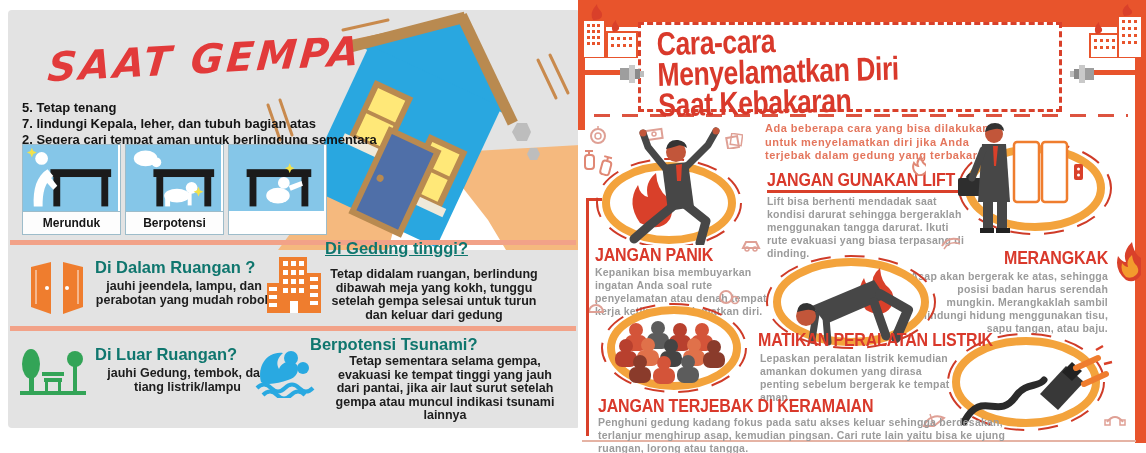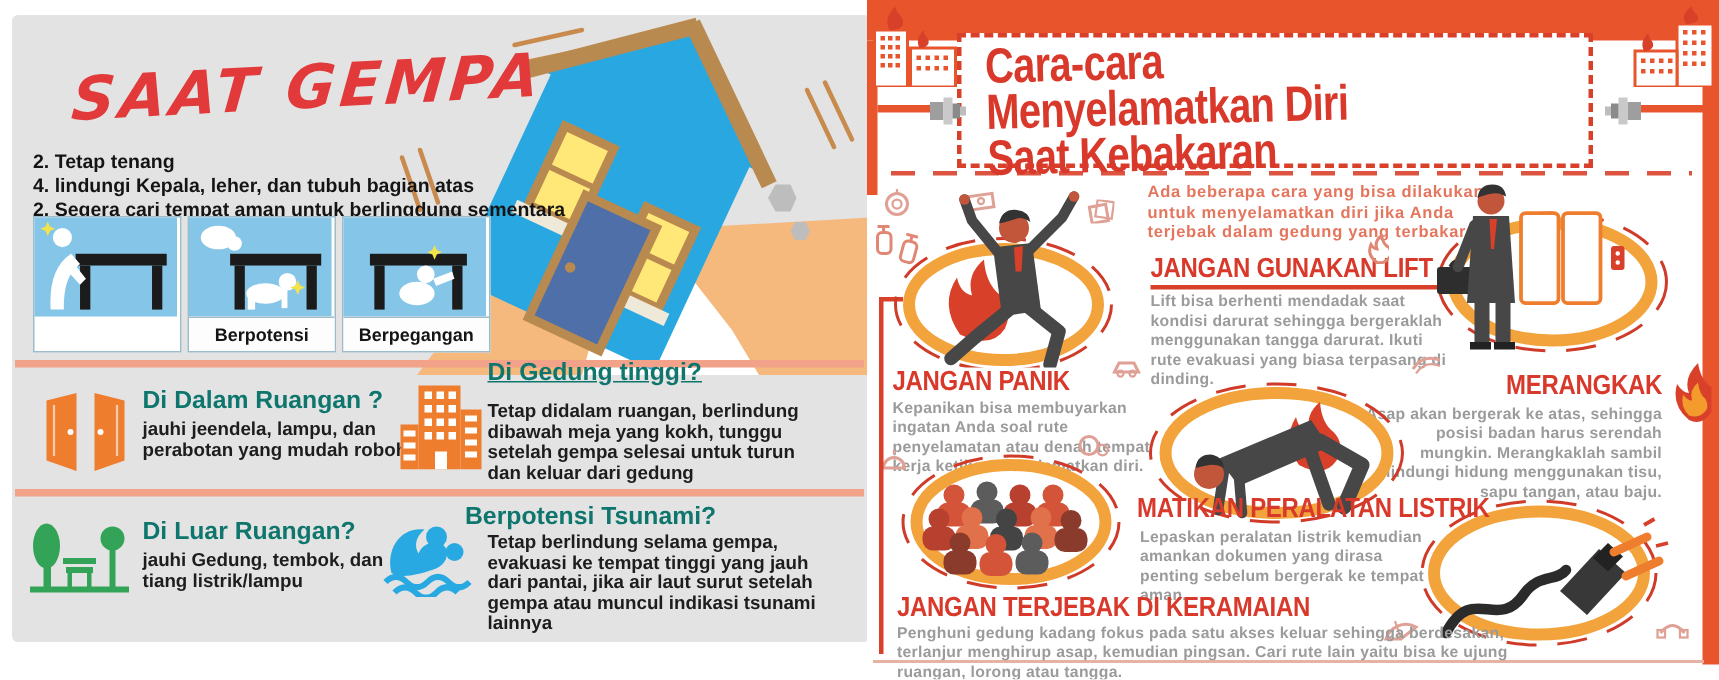--- a/index.html
+++ b/index.html
@@ -9,21 +9,21 @@
   .left-info{left:8px;top:10px;width:572px;height:418px;background:#e3e3e3;border-radius:4px;}
   .l-title{font:italic bold 40px "DejaVu Sans",sans-serif;color:#e23a3a;letter-spacing:3px;
            transform:rotate(-3deg) skewX(-8deg);transform-origin:left top;white-space:nowrap;}
   .steps{font:bold 13px/16px "Liberation Sans",sans-serif;color:#141414;}
   .divider{background:#f2a288;height:5px;}
   .panel{width:97px;border:1px solid #9dbcca;background:#fff;}
   .panel-art{display:block;width:95px;height:66px;background:#85c6e8;}
   .panel-label{height:22px;border-top:1px solid #9dbcca;text-align:center;
                font:bold 12px/22px "Liberation Sans",sans-serif;color:#151515;background:#fdfdfd;}
   .l-head{font:bold 16.5px "Liberation Sans",sans-serif;color:#0f766e;white-space:nowrap;}
-  .l-body{font:bold 12.5px/13.5px "Liberation Sans",sans-serif;color:#1d1d1d;}
+  .l-body{font:bold 12.5px/13.5px "Liberation Sans",sans-serif;color:#1d1d1d;text-align:center;}
   
   .right-info{left:578px;top:0;width:568px;height:447px;background:#fff;}
   .orange{background:#e8542c;}
   .banner{left:60px;top:22px;width:424px;height:90px;background:#fff;border:3px dashed #d9402a;box-sizing:border-box;z-index:6;}
   .banner-inner{padding:4px 0 0 16px;transform:rotate(-1.5deg) scale(.95,1.18);transform-origin:left top;}
   .t-line{font:bold 28px/26px "Liberation Sans",sans-serif;color:#d9392b;letter-spacing:-.5px;white-space:nowrap;}
   .dashline{height:3px;background:repeating-linear-gradient(90deg,#d9402a 0 16px,transparent 16px 28px);opacity:.9;}
   .intro{font:bold 11px/13.5px "Liberation Sans",sans-serif;color:#e4765d;letter-spacing:.5px;}
   .r-head{font:bold 16px "Liberation Sans",sans-serif;color:#d9392b;transform:scaleY(1.15);
           transform-origin:left top;letter-spacing:-.2px;white-space:nowrap;}
@@ -77,38 +77,39 @@
         <rect x="152" y="128" width="52" height="90" fill="#4f6fa8" stroke="#b98a50" stroke-width="6"></rect>
         <circle cx="163" cy="176" r="3.5" fill="#b98a50"></circle>
       </g>
     </svg>
 
     <div class="a divider" style="left:2px;top:230px;width:566px;"></div>
     <div class="a divider" style="left:2px;top:316px;width:566px;"></div>
 
     <h1 class="a l-title" style="left:42px;top:34px;margin:0;">SAAT GEMPA</h1>
     <div class="a steps" style="left:14px;top:90px;">
-      <div>2. Tetap tenang</div>
-      <div>4. lindungi Kepala, leher, dan tubuh bagian atas</div>
+      <div>5. Tetap tenang</div>
+      <div>7. lindungi Kepala, leher, dan tubuh bagian atas</div>
       <div>2. Segera cari tempat aman untuk berlingdung sementara</div>
     </div>
 
     <div class="a" style="left:14px;top:134px;display:flex;gap:4px;">
       <div class="panel">
         <svg class="panel-art" viewBox="0 0 97 66">
           <rect x="28" y="24" width="62" height="8" fill="#1b1b1b"></rect>
           <rect x="31" y="32" width="7" height="30" fill="#1b1b1b"></rect>
           <rect x="80" y="32" width="7" height="30" fill="#1b1b1b"></rect>
           <g fill="#ffffff">
             <circle cx="19" cy="13" r="6.5"></circle>
             <path d="M11,62 C10,44 14,31 25,24 L31,31 C22,38 20,48 20,62 Z"></path>
             <path d="M24,27 L35,41 L31,45 L20,33 Z"></path>
           </g>
           <polygon points="9,2 10.5,5.5 14,7 10.5,8.5 9,12 7.5,8.5 4,7 7.5,5.5" fill="#f2e24c"></polygon>
         </svg>
+        <div class="panel-label">Merunduk</div>
       </div>
       <div class="panel">
         <svg class="panel-art" viewBox="0 0 97 66">
           <ellipse cx="20" cy="13" rx="12" ry="8" fill="#ffffff"></ellipse>
             <circle cx="31" cy="17" r="5" fill="#ffffff"></circle>
           <rect x="28" y="24" width="62" height="8" fill="#1b1b1b"></rect>
           <rect x="31" y="32" width="7" height="30" fill="#1b1b1b"></rect>
           <rect x="80" y="32" width="7" height="30" fill="#1b1b1b"></rect>
           <g fill="#ffffff">
             <circle cx="67" cy="43" r="6"></circle>
@@ -125,21 +126,20 @@
           <rect x="18" y="24" width="66" height="8" fill="#1b1b1b"></rect>
           <rect x="21" y="32" width="7" height="30" fill="#1b1b1b"></rect>
           <rect x="74" y="32" width="7" height="30" fill="#1b1b1b"></rect>
           <g fill="#ffffff">
             <circle cx="56" cy="38" r="6"></circle>
               <ellipse cx="50" cy="51" rx="12" ry="8"></ellipse>
             <path d="M61,41 L74,36 L75.5,41 L63,46 Z"></path>
           </g>
           <polygon points="62,18 63.5,21.5 67,23 63.5,24.5 62,28 60.5,24.5 57,23 60.5,21.5" fill="#f2e24c"></polygon>
         </svg>
-        <div class="panel-label">Berpegangan</div>
       </div>
     </div>
 
     <svg class="a" style="left:20px;top:250px;" width="58" height="56" viewBox="0 0 58 56">
       <polygon points="3,7 23,2 23,54 3,47" fill="#ef7d2e"></polygon>
       <polygon points="55,7 35,2 35,54 55,47" fill="#ef7d2e"></polygon>
       <line x1="8" y1="10" x2="8" y2="44" stroke="#fff" stroke-width="1.5" opacity=".6"></line>
       <line x1="50" y1="10" x2="50" y2="44" stroke="#fff" stroke-width="1.5" opacity=".6"></line>
       <circle cx="19" cy="28" r="2" fill="#fff"></circle>
         <circle cx="39" cy="28" r="2" fill="#fff"></circle>
@@ -196,21 +196,21 @@
     <svg class="a" style="left:247px;top:336px;" width="62" height="52" viewBox="0 0 62 52">
       <g fill="#29a9e1">
         <path d="M6,36 C2,20 12,5 28,7 C22,12 21,18 24,23 C27,15 38,13 42,19 C45,25 41,32 33,34 C24,37 12,40 6,36 Z"></path>
         <circle cx="36" cy="12" r="7"></circle>
           <circle cx="48" cy="22" r="6"></circle>
       </g>
       <path d="M2,42 q7,-7 14,0 t14,0 t14,0 t14,0" stroke="#29a9e1" stroke-width="4" fill="none"></path>
       <path d="M8,49 q7,-7 14,0 t14,0 t14,0" stroke="#29a9e1" stroke-width="4" fill="none"></path>
     </svg>
     <div class="a l-head" style="left:302px;top:325px;">Berpotensi Tsunami?</div>
-    <div class="a l-body" style="left:317px;top:345px;width:240px;">Tetap berlindung selama gempa, evakuasi ke tempat tinggi yang jauh dari pantai, jika air laut surut setelah gempa atau muncul indikasi tsunami lainnya</div>
+    <div class="a l-body" style="left:317px;top:345px;width:240px;">Tetap sementara selama gempa, evakuasi ke tempat tinggi yang jauh dari pantai, jika air laut surut setelah gempa atau muncul indikasi tsunami lainnya</div>
   </section>
 
   <section class="a right-info">
 
     <div class="a orange" style="left:0;top:0;width:568px;height:27px;"></div>
     <div class="a orange" style="left:0;top:27px;width:7px;height:103px;"></div>
     <div class="a orange" style="left:557px;top:0;width:11px;height:443px;"></div>
 
     <svg class="a z5" style="left:1px;top:4px;" width="64" height="54" viewBox="0 0 64 54">
       <rect x="4" y="16" width="22" height="38" fill="#fff" stroke="#e8542c" stroke-width="2"></rect>

